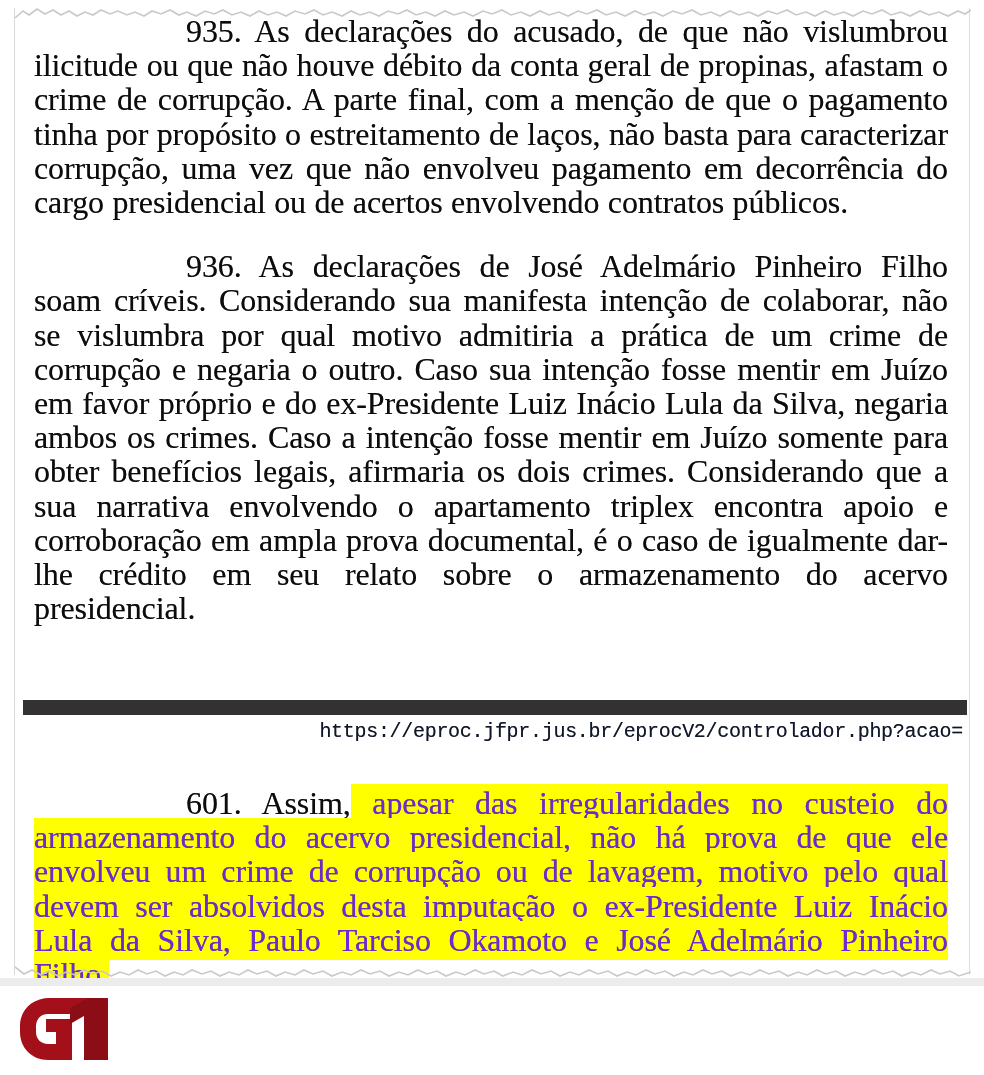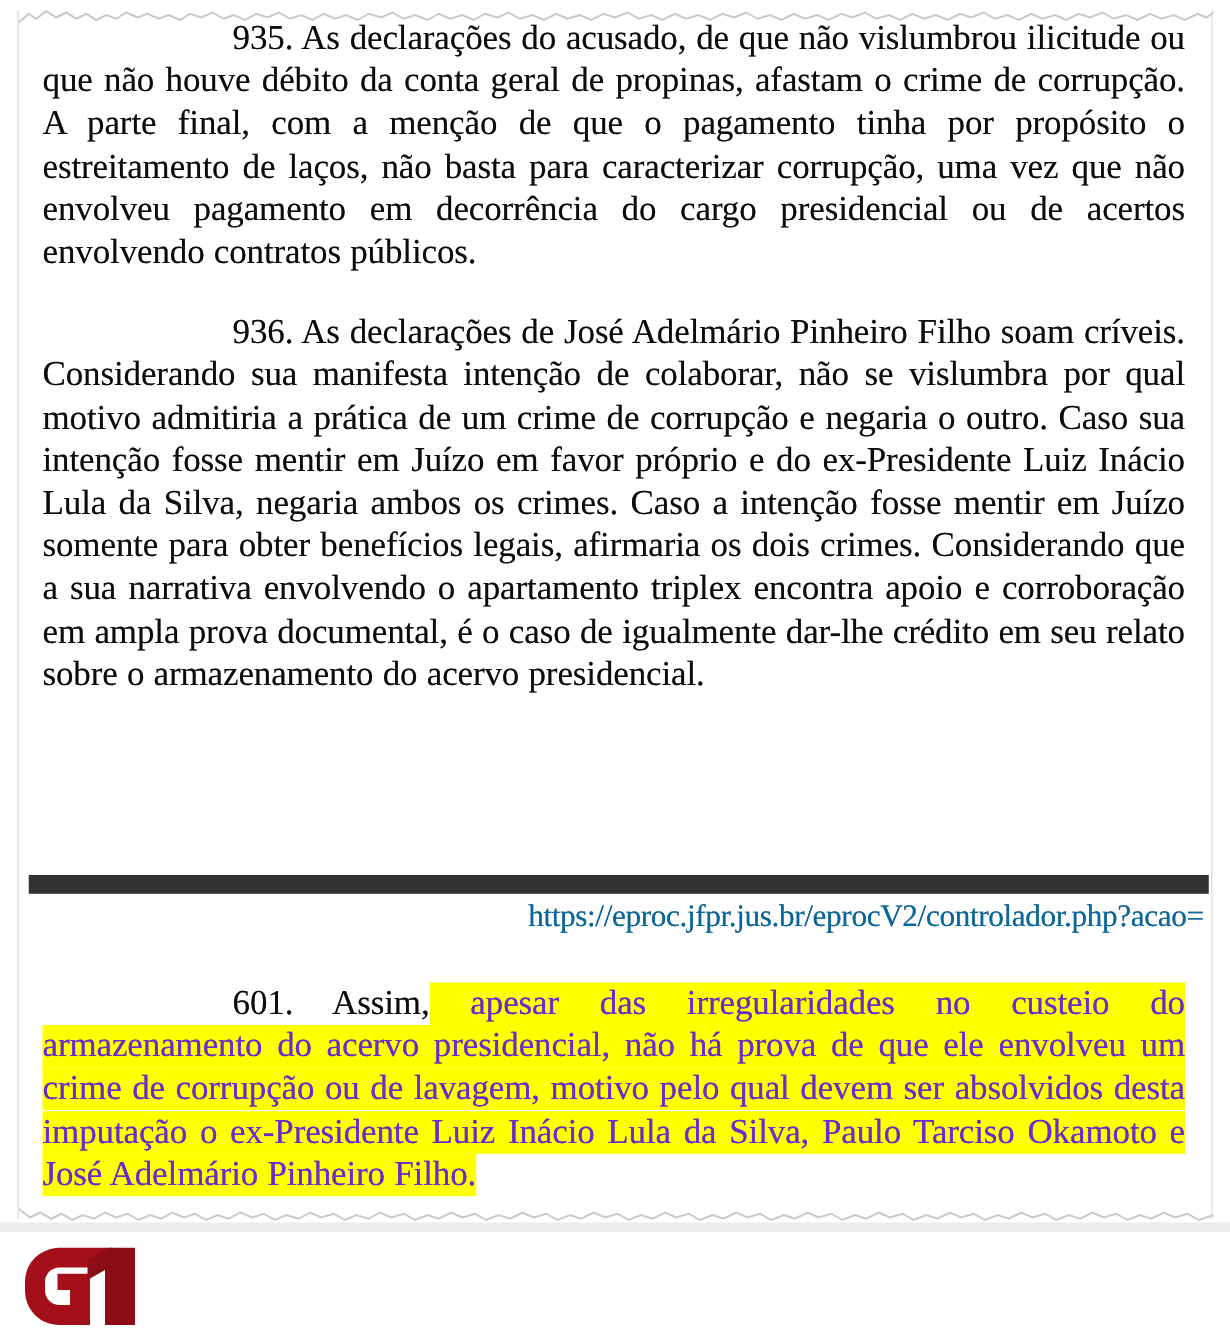--- a/index.html
+++ b/index.html
@@ -47,21 +47,21 @@
     left: 5px;
     top: 6px;
     width: 946px;
   }
 
   .para {
     margin: 0;
     padding: 0 18px 0 14px;
     text-align: justify;
     text-justify: inter-word;
-    font-size: 28px;
+    font-size: 32px;
     line-height: 34.2px;
     color: #0c0c0c;
     text-indent: 152px;
     letter-spacing: -0.1px;
     word-spacing: 0.5px;
   }
   .para + .para { margin-top: 30px; }
 
   
   .para, .url-line {
@@ -90,23 +90,23 @@
   #url-row {
     position: absolute;
     left: 0;
     top: 712px;
     width: 952px;
     text-align: right;
     padding-right: 4px;
     box-sizing: border-box;
   }
   .url-line {
-    font-family: Liberation Serif, serif;
-    font-size: 25px;
-    color: #0369a1;
+    font-family: Liberation Mono, monospace;
+    font-size: 20px;
+    color: #0f172a;
     letter-spacing: -0.3px;
     white-space: nowrap;
   }
 
   
   #para-937-wrap {
     position: absolute;
     left: 5px;
     top: 778px;
     width: 946px;

